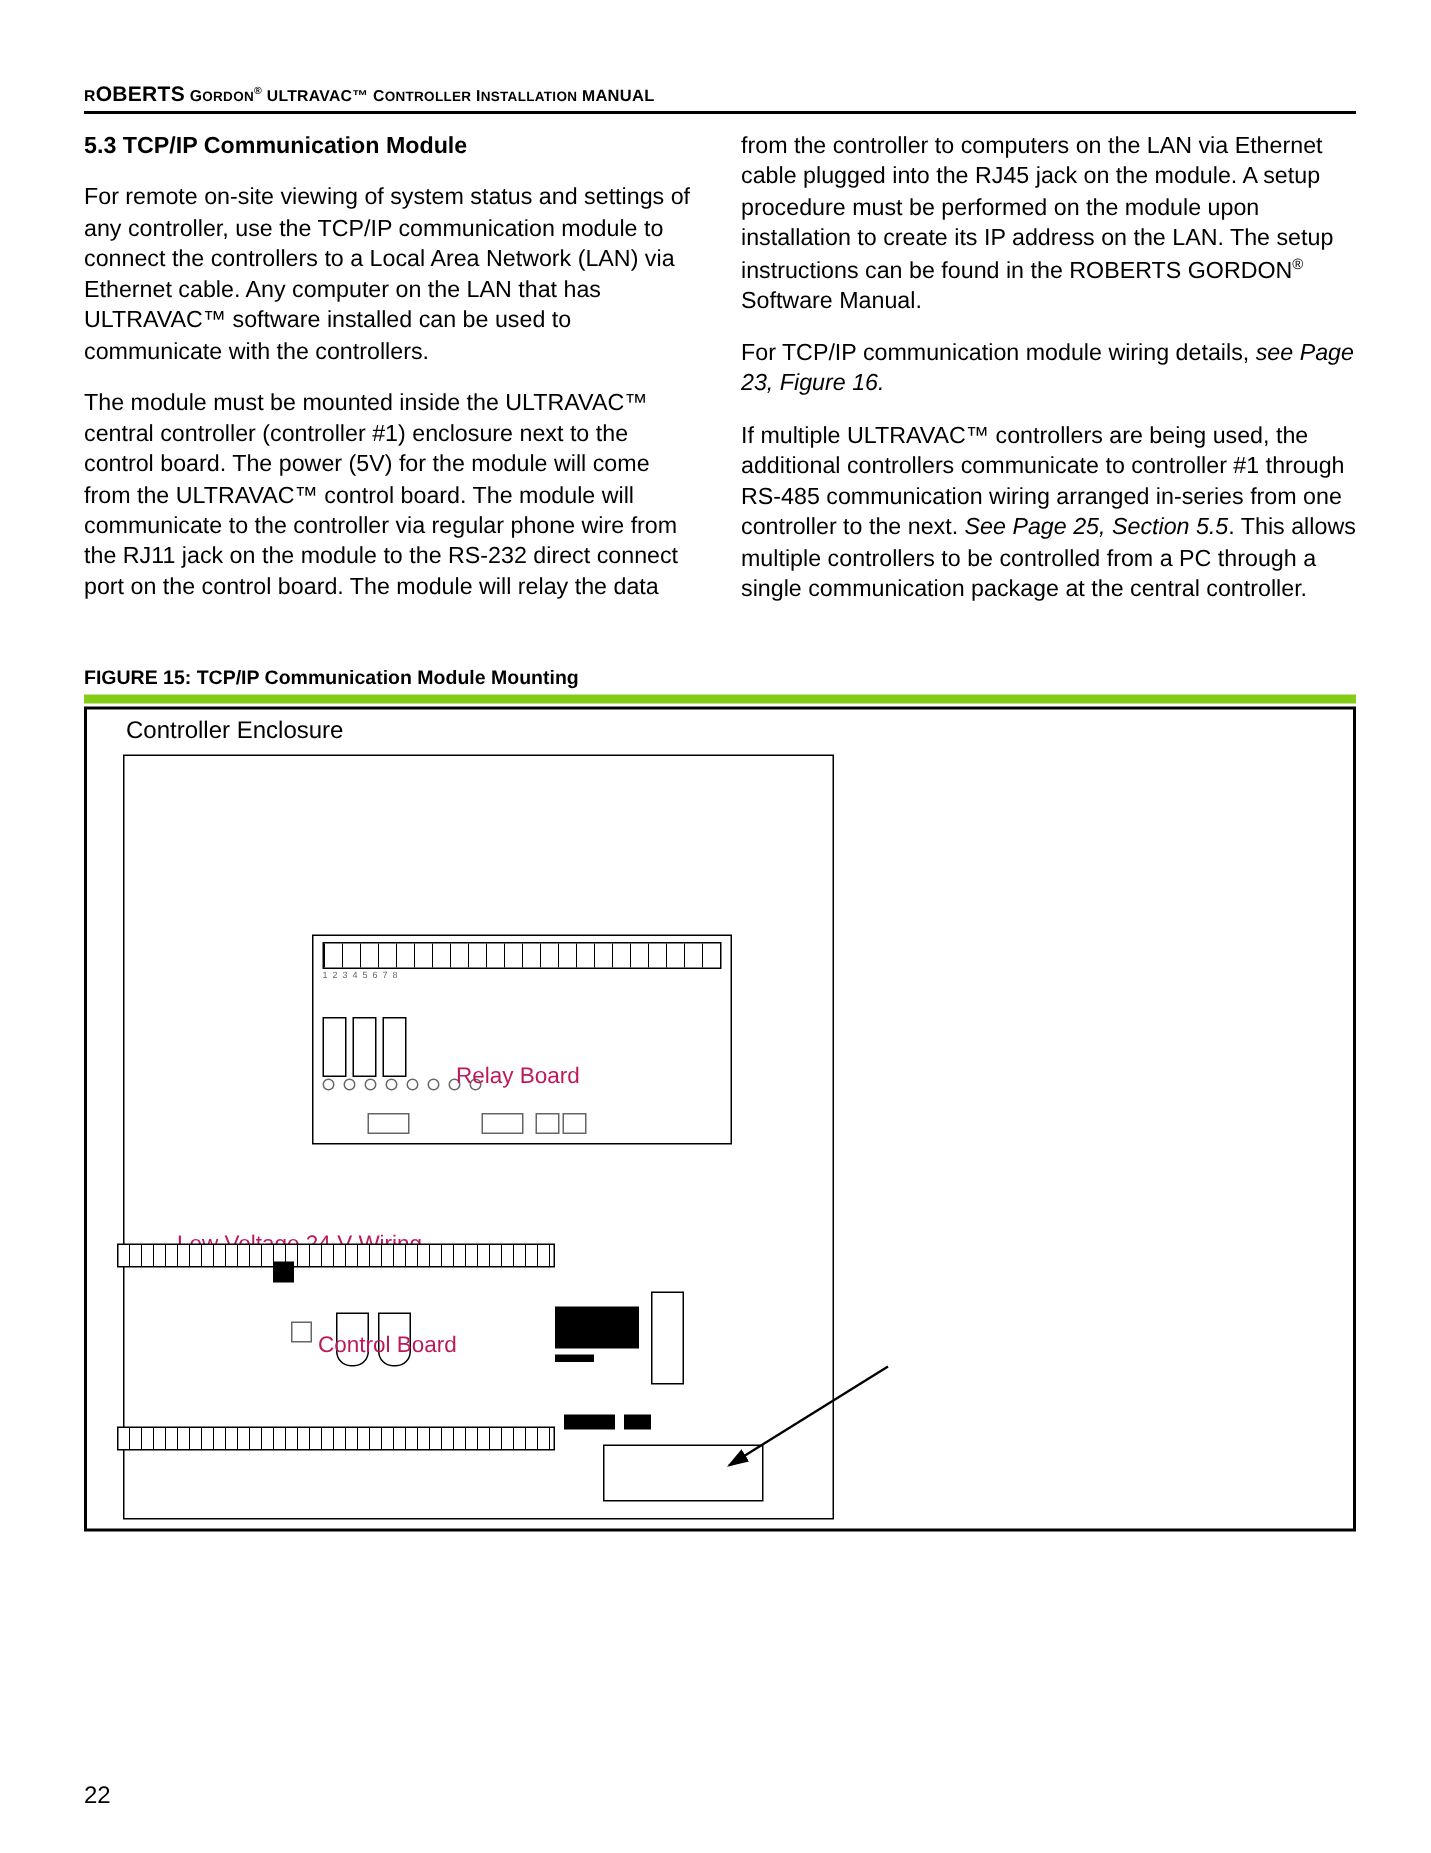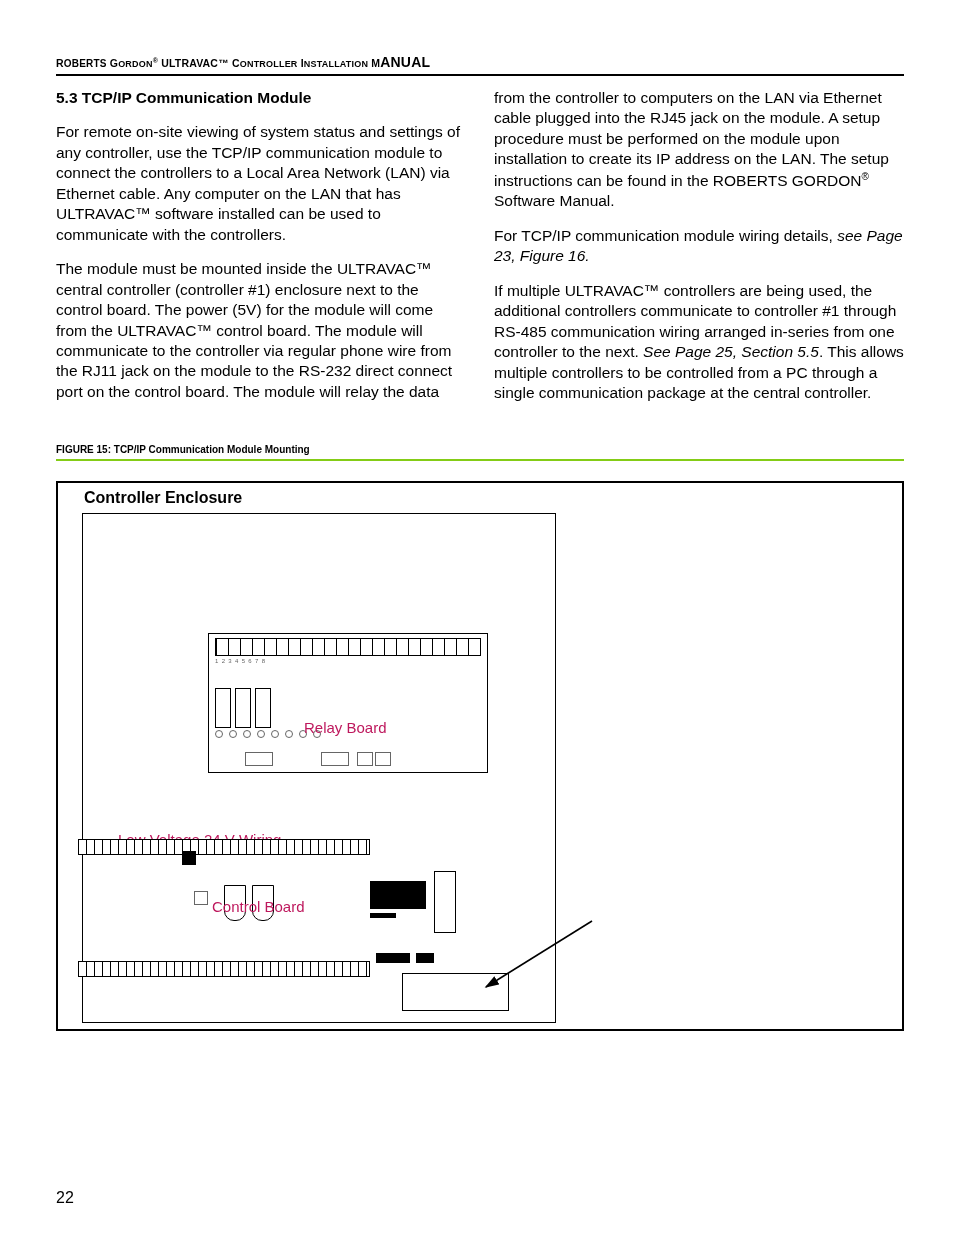--- a/index.html
+++ b/index.html
@@ -38,34 +38,34 @@
   .sect-head {
     font-weight: bold;
     font-size: 15.5px;
     margin: 0 0 14px 0;
   }
   .para { margin: 0 0 14px 0; }
   .ital { font-style: italic; }
   sup.reg { font-size: 10px; vertical-align: super; }
   .fig-caption {
     font-weight: bold;
-    font-size: 10px;
-    margin: 26px 0 20px 0;
-    border-bottom: 2px solid #84cc16;
+    font-size: 13px;
+    margin: 26px 0 2px 0;
+    border-bottom: 6px solid #84cc16;
     padding-bottom: 4px;
   }
   .figure-box {
     border: 2px solid #000;
     height: 550px;
     position: relative;
     box-sizing: border-box;
     padding: 6px 16px 10px 24px;
   }
   .enclosure-title {
-    font-weight: bold;
+    font-weight: normal;
     font-size: 16px;
     position: absolute;
     top: 6px; left: 26px;
   }
   .enclosure-rect {
     position: absolute;
     left: 24px; top: 30px;
     width: 474px; height: 510px;
     border: 1px solid #000;
     box-sizing: border-box;
@@ -122,22 +122,22 @@
   .module-box{
     position:absolute; left:344px; top:490px; width:105px; height:36px; border:1px solid #000;
   }
 </style>
 </head>
 <body>
 
 <div class="page">
 
   <div class="running-head">
-    R<span style="font-size:10px">OBERTS</span> G<span style="font-size:9px">ORDON</span><sup>®</sup>
-    ULTRAVAC™ C<span style="font-size:9px">ONTROLLER</span> I<span style="font-size:9px">NSTALLATION</span> M<span style="font-size:14px">ANUAL</span>
+    R<span style="font-size:14px">OBERTS</span> G<span style="font-size:9px">ORDON</span><sup>®</sup>
+    ULTRAVAC™ C<span style="font-size:9px">ONTROLLER</span> I<span style="font-size:9px">NSTALLATION</span> M<span style="font-size:11px">ANUAL</span>
   </div>
 
   <div class="columns">
     <div class="col">
       <p class="sect-head">5.3 TCP/IP Communication Module</p>
       <p class="para">For remote on-site viewing of system status and settings of any controller, use the TCP/IP communication module to connect the controllers to a Local Area Network (LAN) via Ethernet cable. Any computer on the LAN that has ULTRAVAC™ software installed can be used to communicate with the controllers.</p>
       <p class="para">The module must be mounted inside the ULTRAVAC™ central controller (controller #1) enclosure next to the control board.   The power (5V) for the module will come from the ULTRAVAC™ control board. The module will communicate to the controller via regular phone wire from the RJ11 jack on the module to the RS-232 direct connect port on the control board. The module will relay the data</p>
     </div>
     <div class="col">
       <p class="para">

